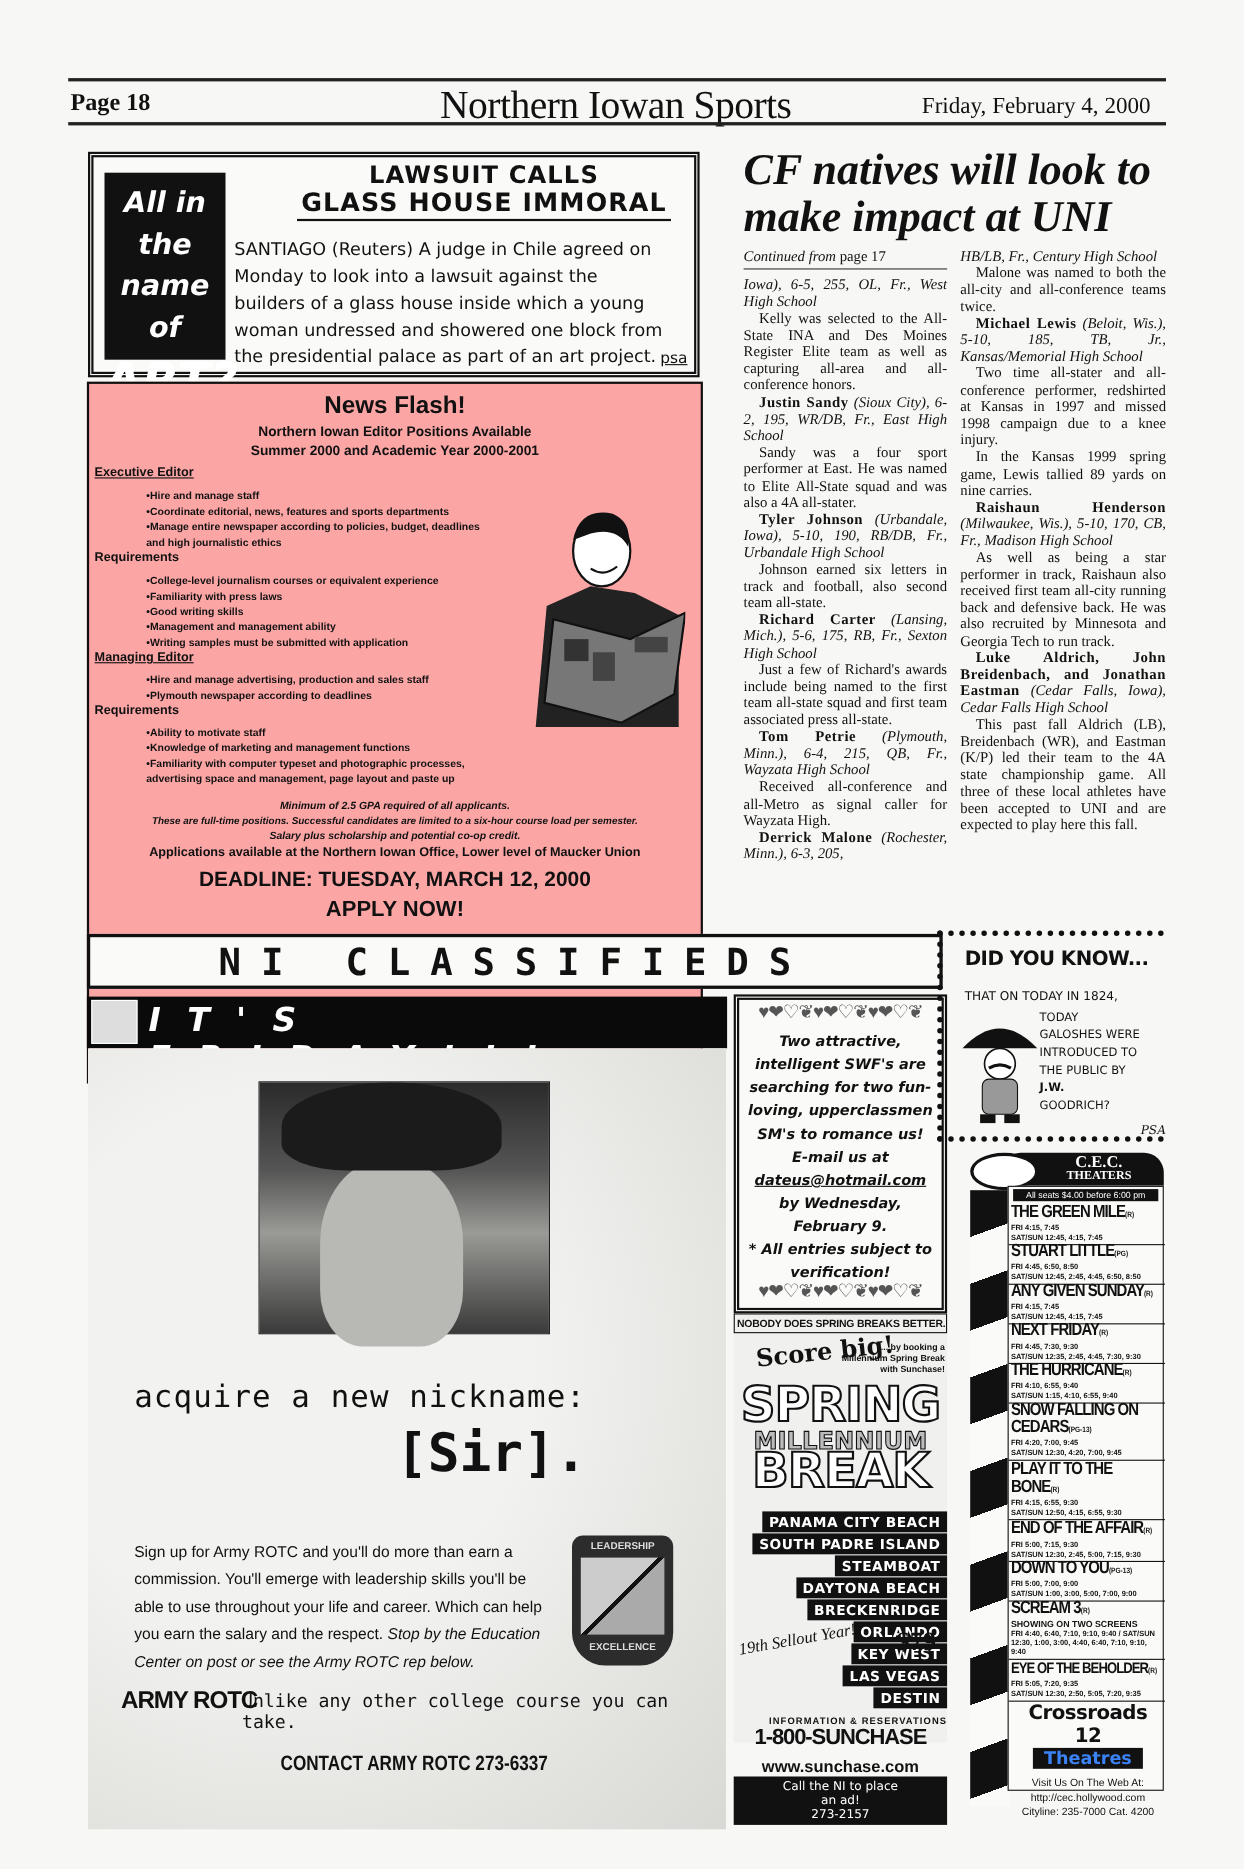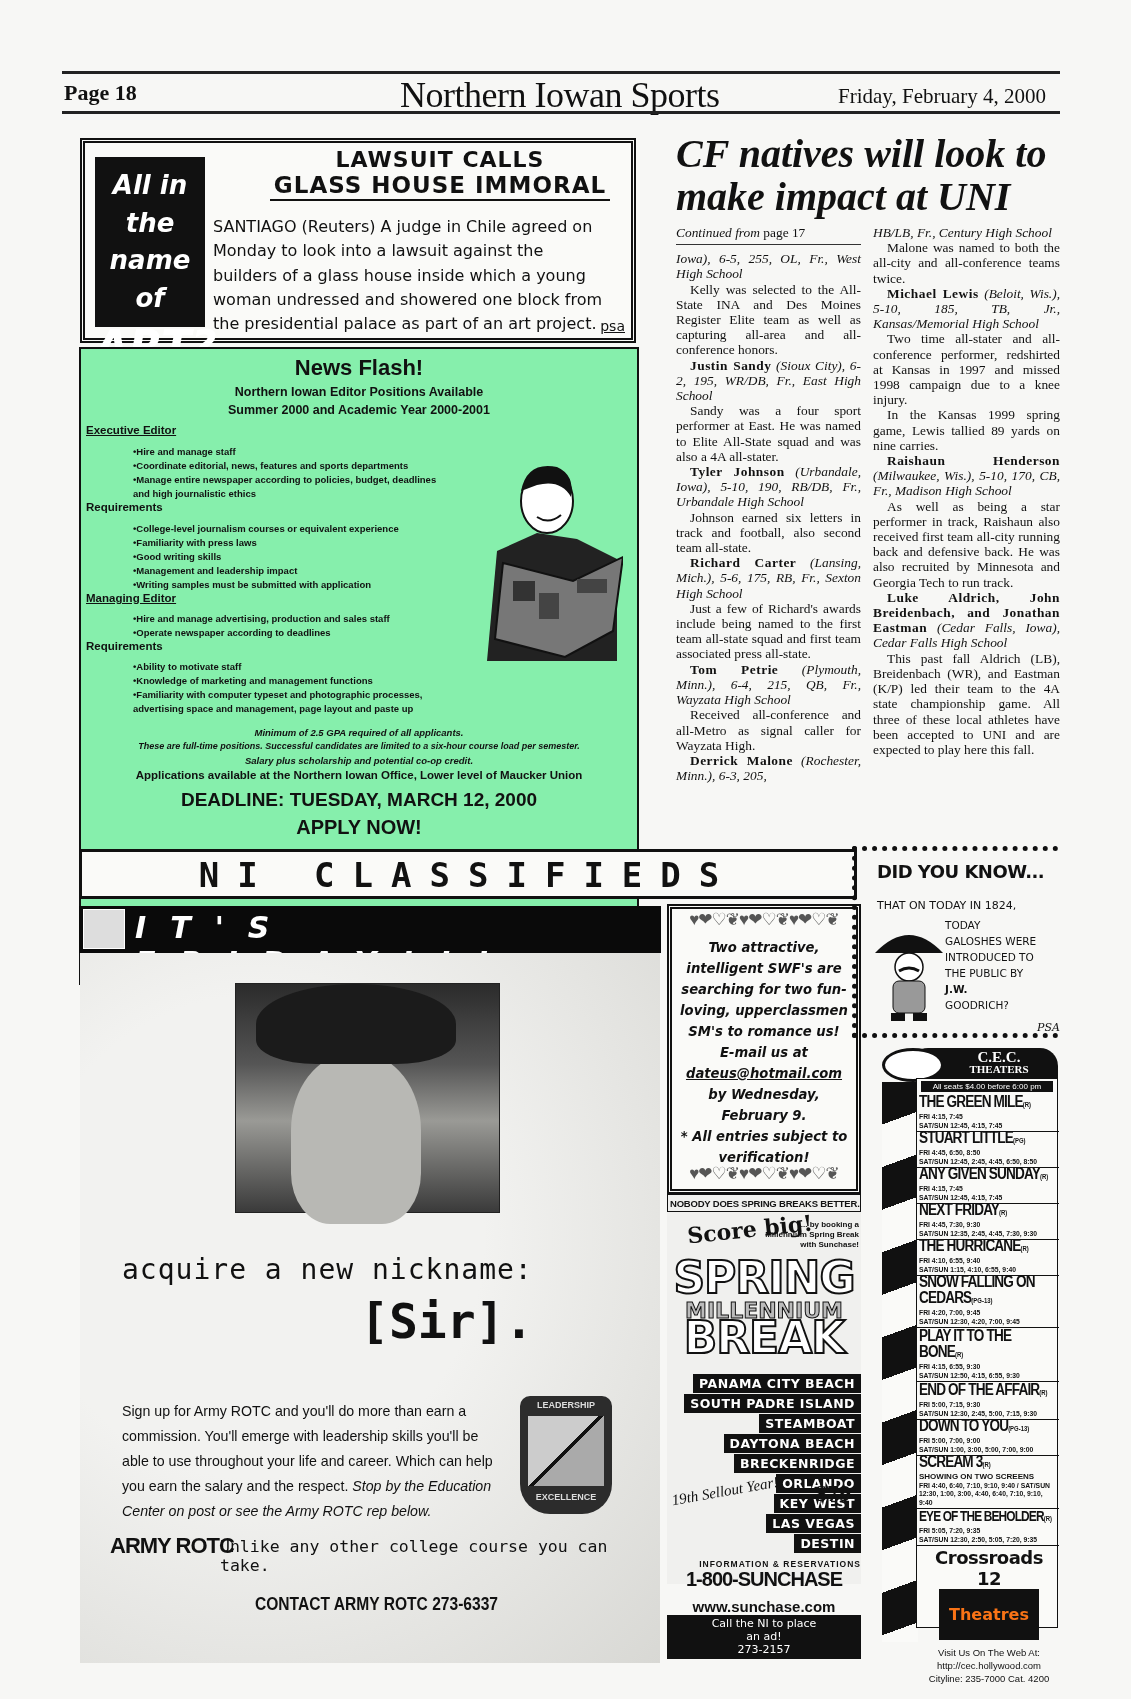--- a/index.html
+++ b/index.html
@@ -13,21 +13,21 @@
 #paper-date{left:838px;top:84px;font:21px "Liberation Serif",serif}
 
 #lawsuit{left:80px;top:138px;width:556px;height:205px;border:3px double #111;border-width:5px;border-style:double;background:#fafaf8}
 #art-box{left:10px;top:14px;width:110px;height:170px;background:#111;color:#fff;text-align:center;font:italic bold 26px "DejaVu Sans",sans-serif;padding-top:10px;line-height:1.45}
 #art-box .big{font-size:44px;line-height:1.3}
 #law-head{left:185px;top:4px;width:340px;text-align:center;font:900 22px "DejaVu Sans",sans-serif;letter-spacing:1px;line-height:1.15;border-bottom:2px solid #111}
 #law-head .l2{font-size:23px}
 #law-body{left:128px;top:72px;width:390px;font:16px "DejaVu Sans",sans-serif;line-height:1.52}
 #law-psa{right:6px;bottom:4px;font:14px "DejaVu Sans",sans-serif;text-decoration:underline}
 
-#newsflash{left:79px;top:347px;width:560px;height:638px;border:2px solid #111;background:#86efac}
+#newsflash{left:79px;top:347px;width:560px;height:638px;border:2px solid #111;background:#fca5a5}
 #nf-title{left:0;top:6px;width:100%;text-align:center;font:bold 22px "Liberation Sans",sans-serif}
 #nf-sub1,#nf-sub2{left:0;width:100%;text-align:center;font:bold 12.5px "Liberation Sans",sans-serif}
 #nf-sub1{top:36px}#nf-sub2{top:54px}
 .nf-sec{left:5px;font:bold 11.5px "Liberation Sans",sans-serif}
 .nf-sec.u{text-decoration:underline}
 .nf-bul{left:52px;font:bold 9.5px "Liberation Sans",sans-serif;line-height:14px;white-space:nowrap}
 .nf-foot{left:0;width:100%;text-align:center;font:italic bold 9.5px "Liberation Sans",sans-serif}
 #nf-apps{left:0;width:100%;top:757px;text-align:center;font:bold 11.5px "Liberation Sans",sans-serif}
 #nf-deadline{left:0;width:100%;top:780px;text-align:center;font:bold 19px "Liberation Sans",sans-serif}
 #nf-apply{left:0;width:100%;top:808px;text-align:center;font:bold 20px "Liberation Sans",sans-serif}
@@ -93,21 +93,21 @@
 #reel{left:0;top:0;width:62px;height:34px;border-radius:50%;background:#fff;border:3px solid #111}
 #strip{left:0;top:34px;width:36px;height:560px;background:repeating-linear-gradient(160deg,#111 0 40px,#fafaf8 40px 80px)}
 #cec-panel{left:34px;top:30px;width:142px;height:550px;border:1px solid #111;background:#fafaf8}
 #cec-allseats{left:4px;top:2px;width:132px;background:#111;color:#fff;font:8px "Liberation Sans",sans-serif;text-align:center;padding:1px}
 .mv{left:0;width:142px;border-bottom:1px solid #111;padding:1px 2px}
 .mv .t{font:bold 16px "Liberation Sans",sans-serif;letter-spacing:-1px;line-height:16px;transform:scaleX(.85);transform-origin:left;white-space:nowrap}
 .mv .r{font-size:7px;letter-spacing:0}
 .mv .s{font:bold 6.8px "Liberation Sans",sans-serif;line-height:8.5px;white-space:nowrap}
 #xroads{left:4px;top:468px;width:136px;text-align:center}
 #xr1{font:bold 18px "DejaVu Sans",sans-serif;letter-spacing:-.5px}
-#xr2{display:inline-block;background:#111;color:#f97316;font:bold 16px "DejaVu Sans",sans-serif;padding:16px 10px}
+#xr2{display:inline-block;background:#111;color:#3b82f6;font:bold 16px "DejaVu Sans",sans-serif;padding:0 10px}
 #xr-web{font:9.5px "Liberation Sans",sans-serif;line-height:13px;margin-top:6px}
 </style>
 </head>
 <body>
 
 <div class="abs" id="hdr-top"></div>
 <div class="abs" id="page-num">Page 18</div>
 <div class="abs" id="paper-title">Northern Iowan Sports</div>
 <div class="abs" id="paper-date">Friday, February 4, 2000</div>
 <div class="abs" id="hdr-bot"></div>
@@ -134,26 +134,26 @@
   <div class="abs nf-sec u" style="top:75px">Executive Editor</div>
   <div class="abs nf-bul" style="top:96px">•Hire and manage staff</div>
   <div class="abs nf-bul" style="top:110px">•Coordinate editorial, news, features and sports departments</div>
   <div class="abs nf-bul" style="top:124px">•Manage entire newspaper according to policies, budget, deadlines</div>
   <div class="abs nf-bul" style="top:138px"> and high journalistic ethics</div>
 
   <div class="abs nf-sec" style="top:152px">Requirements</div>
   <div class="abs nf-bul" style="top:173px">•College-level journalism courses or equivalent experience</div>
   <div class="abs nf-bul" style="top:187px">•Familiarity with press laws</div>
   <div class="abs nf-bul" style="top:201px">•Good writing skills</div>
-  <div class="abs nf-bul" style="top:215px">•Management and leadership impact</div>
+  <div class="abs nf-bul" style="top:215px">•Management and management ability</div>
   <div class="abs nf-bul" style="top:229px">•Writing samples must be submitted with application</div>
 
   <div class="abs nf-sec u" style="top:243px">Managing Editor</div>
   <div class="abs nf-bul" style="top:263px">•Hire and manage advertising, production and sales staff</div>
-  <div class="abs nf-bul" style="top:277px">•Operate newspaper according to deadlines</div>
+  <div class="abs nf-bul" style="top:277px">•Plymouth newspaper according to deadlines</div>
 
   <div class="abs nf-sec" style="top:291px">Requirements</div>
   <div class="abs nf-bul" style="top:311px">•Ability to motivate staff</div>
   <div class="abs nf-bul" style="top:325px">•Knowledge of marketing and management functions</div>
   <div class="abs nf-bul" style="top:339px">•Familiarity with computer typeset and photographic processes,</div>
   <div class="abs nf-bul" style="top:353px"> advertising space and management, page layout and paste up</div>
 
   <div class="abs nf-foot" style="top:378px">Minimum of 2.5 GPA required of all applicants.</div>
   <div class="abs nf-foot" style="top:392px;font-size:9px">These are full-time positions. Successful candidates are limited to a six-hour course load per semester.</div>
   <div class="abs nf-foot" style="top:406px">Salary plus scholarship and potential co-op credit.</div>

